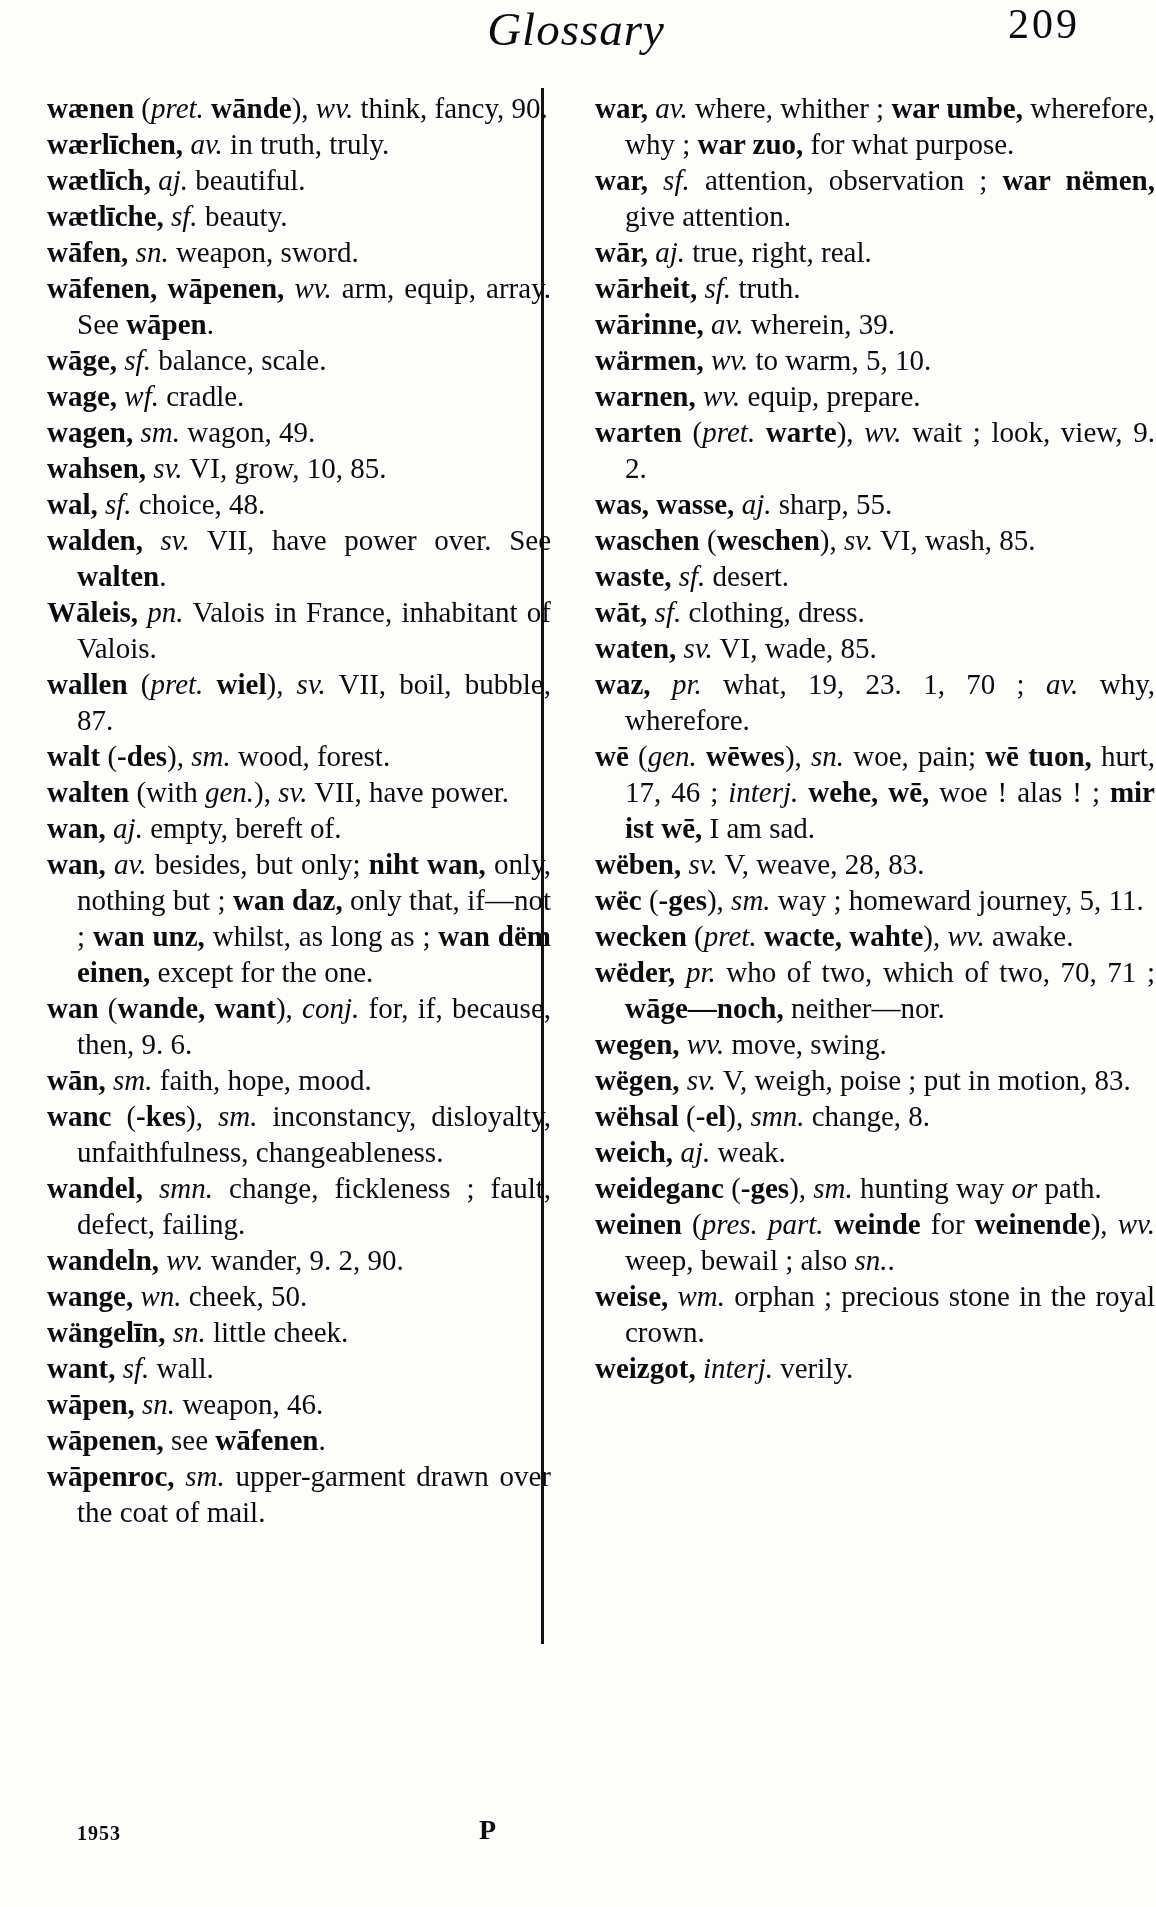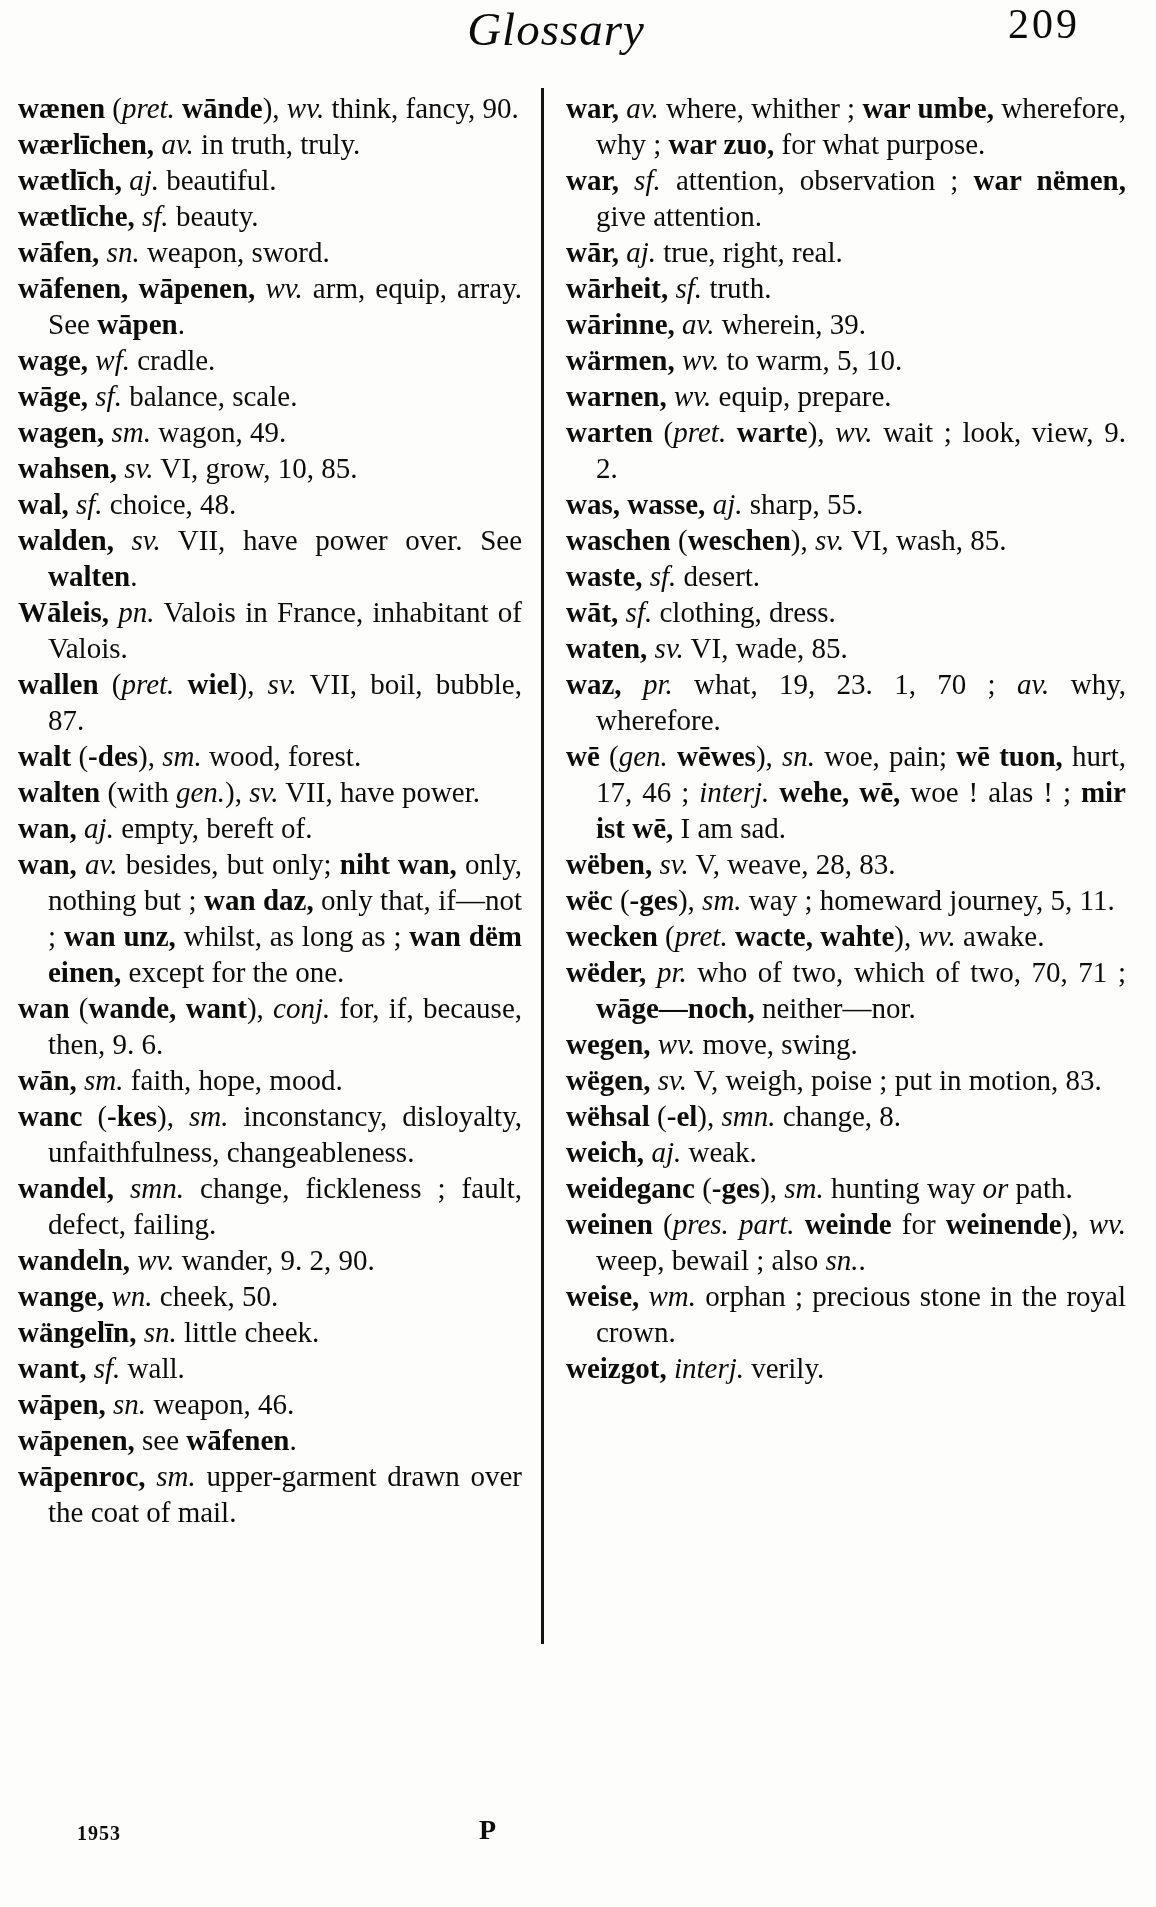--- a/index.html
+++ b/index.html
@@ -11,33 +11,35 @@
     font-family:"Liberation Serif","DejaVu Serif",serif;
     overflow:hidden;
   }
   .header-title{
     position:absolute;
     top:2px;left:0;width:1112px;
     text-align:center;
     font-style:italic;
     font-size:47px;
     letter-spacing:1px;
+    padding-left:20px;
   }
   .page-number{
     position:absolute;
     top:0;left:1008px;
     font-size:42px;
     letter-spacing:3px;
   }
   .col{
     position:absolute;
     top:90px;
     text-align:justify;
     font-size:29px;
     line-height:36px;
+    margin-left:29px;
   }
   .col-left{left:18px;width:504px;}
   .col-right{left:566px;width:560px;}
   .entry{
     margin:0;
     padding-left:30px;
     text-indent:-30px;
   }
   .seg-b{font-weight:bold;}
   .seg-i{font-style:italic;}
@@ -71,22 +73,22 @@
 
   <div class="divider"></div>
 
   <div class="col col-left" id="left-col">
       <p class="entry"><span class="seg-b">wænen</span><span class="seg-n"> (</span><span class="seg-i">pret.</span><span class="seg-n"> </span><span class="seg-b">wānde</span><span class="seg-n">), </span><span class="seg-i">wv.</span><span class="seg-n"> think, fancy, 90.</span></p>
       <p class="entry"><span class="seg-b">wærlīchen,</span><span class="seg-n"> </span><span class="seg-i">av.</span><span class="seg-n"> in truth, truly.</span></p>
       <p class="entry"><span class="seg-b">wætlīch,</span><span class="seg-n"> </span><span class="seg-i">aj.</span><span class="seg-n"> beautiful.</span></p>
       <p class="entry"><span class="seg-b">wætlīche,</span><span class="seg-n"> </span><span class="seg-i">sf.</span><span class="seg-n"> beauty.</span></p>
       <p class="entry"><span class="seg-b">wāfen,</span><span class="seg-n"> </span><span class="seg-i">sn.</span><span class="seg-n"> weapon, sword.</span></p>
       <p class="entry"><span class="seg-b">wāfenen, wāpenen,</span><span class="seg-n"> </span><span class="seg-i">wv.</span><span class="seg-n"> arm, equip, array. See </span><span class="seg-b">wāpen</span><span class="seg-n">.</span></p>
+      <p class="entry"><span class="seg-b">wāge,</span><span class="seg-n"> </span><span class="seg-i">sf.</span><span class="seg-n"> balance, scale.</span></p>
       <p class="entry"><span class="seg-b">wage,</span><span class="seg-n"> </span><span class="seg-i">wf.</span><span class="seg-n"> cradle.</span></p>
-      <p class="entry"><span class="seg-b">wāge,</span><span class="seg-n"> </span><span class="seg-i">sf.</span><span class="seg-n"> balance, scale.</span></p>
       <p class="entry"><span class="seg-b">wagen,</span><span class="seg-n"> </span><span class="seg-i">sm.</span><span class="seg-n"> wagon, 49.</span></p>
       <p class="entry"><span class="seg-b">wahsen,</span><span class="seg-n"> </span><span class="seg-i">sv.</span><span class="seg-n"> VI, grow, 10, 85.</span></p>
       <p class="entry"><span class="seg-b">wal,</span><span class="seg-n"> </span><span class="seg-i">sf.</span><span class="seg-n"> choice, 48.</span></p>
       <p class="entry"><span class="seg-b">walden,</span><span class="seg-n"> </span><span class="seg-i">sv.</span><span class="seg-n"> VII, have power over. See </span><span class="seg-b">walten</span><span class="seg-n">.</span></p>
       <p class="entry"><span class="seg-b">Wāleis,</span><span class="seg-n"> </span><span class="seg-i">pn.</span><span class="seg-n"> Valois in France, inhabitant of Valois.</span></p>
       <p class="entry"><span class="seg-b">wallen</span><span class="seg-n"> (</span><span class="seg-i">pret.</span><span class="seg-n"> </span><span class="seg-b">wiel</span><span class="seg-n">), </span><span class="seg-i">sv.</span><span class="seg-n"> VII, boil, bubble, 87.</span></p>
       <p class="entry"><span class="seg-b">walt</span><span class="seg-n"> (</span><span class="seg-b">-des</span><span class="seg-n">), </span><span class="seg-i">sm.</span><span class="seg-n"> wood, forest.</span></p>
       <p class="entry"><span class="seg-b">walten</span><span class="seg-n"> (with </span><span class="seg-i">gen.</span><span class="seg-n">), </span><span class="seg-i">sv.</span><span class="seg-n"> VII, have power.</span></p>
       <p class="entry"><span class="seg-b">wan,</span><span class="seg-n"> </span><span class="seg-i">aj.</span><span class="seg-n"> empty, bereft of.</span></p>
       <p class="entry"><span class="seg-b">wan,</span><span class="seg-n"> </span><span class="seg-i">av.</span><span class="seg-n"> besides, but only; </span><span class="seg-b">niht wan,</span><span class="seg-n"> only, nothing but ; </span><span class="seg-b">wan daz,</span><span class="seg-n"> only that, if—not ; </span><span class="seg-b">wan unz,</span><span class="seg-n"> whilst, as long as ; </span><span class="seg-b">wan dëm einen,</span><span class="seg-n"> except for the one.</span></p>

